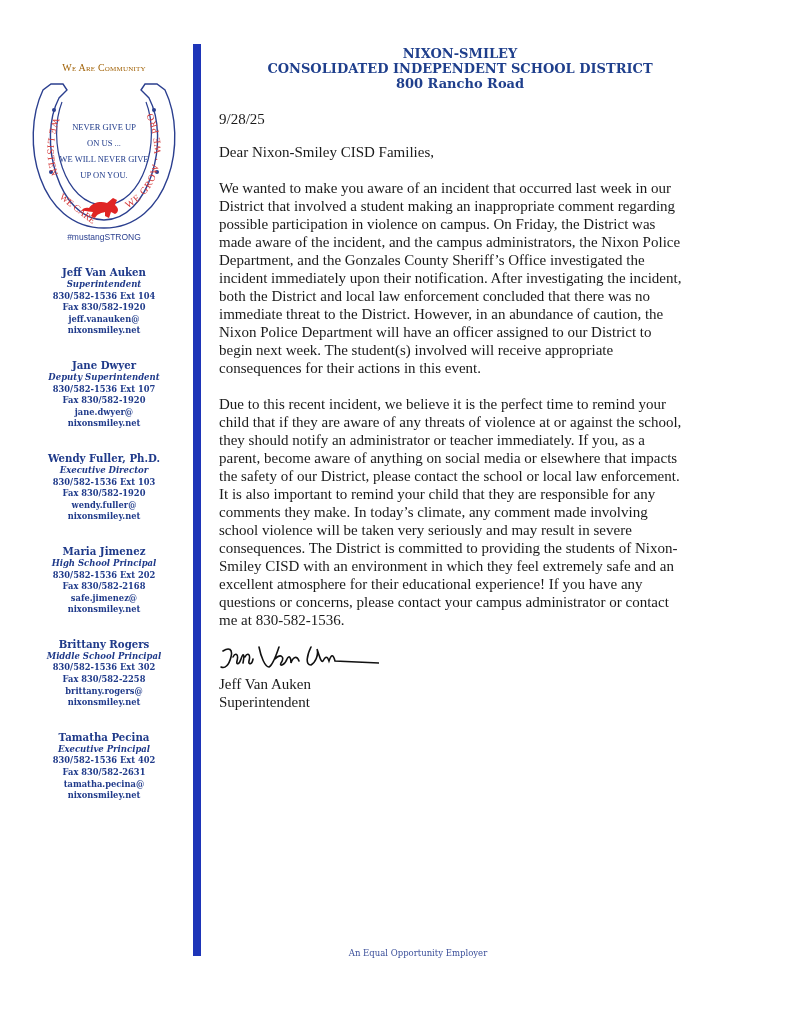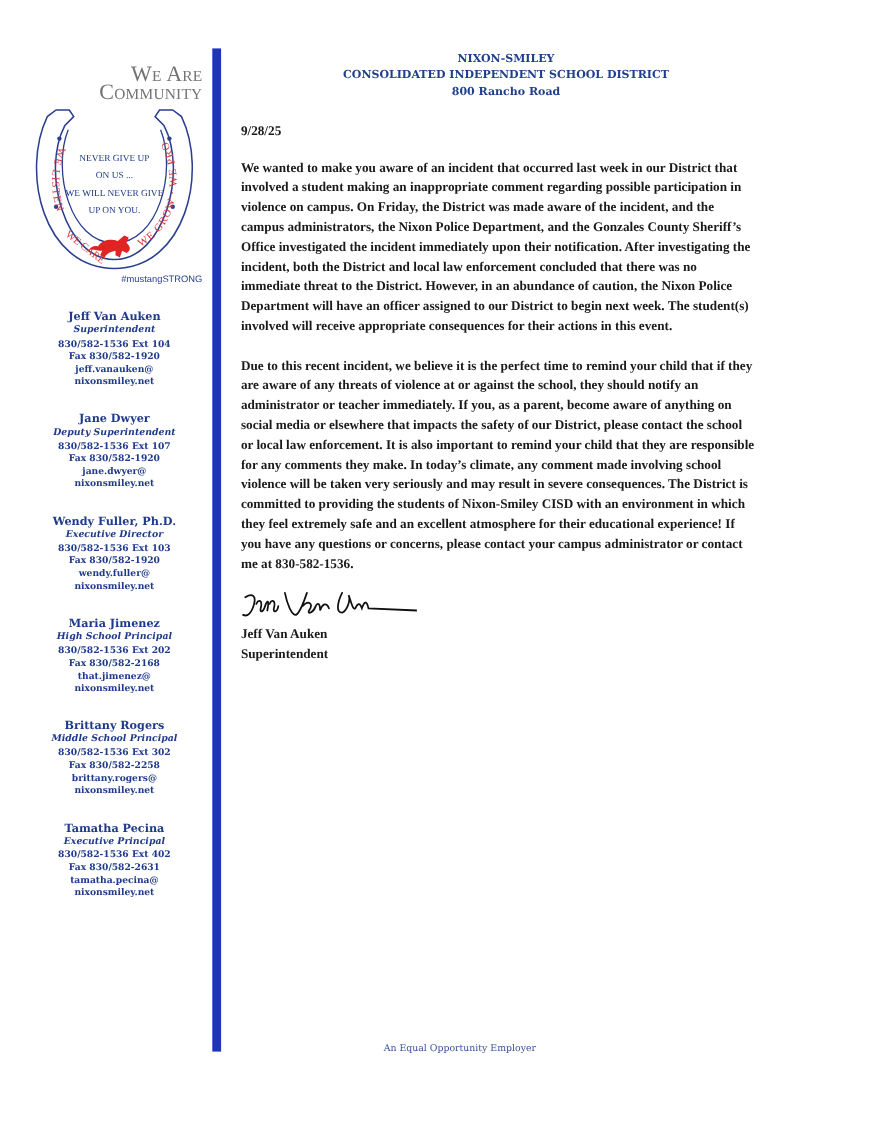--- a/index.html
+++ b/index.html
@@ -1,39 +1,39 @@
 <!DOCTYPE html>
 <html><head>
 <meta charset="utf-8">
 <style>
   html, body { margin: 0; padding: 0; background: #ffffff; }
   body { width: 791px; height: 1024px; position: relative; overflow: hidden; }
   .page { position: absolute; left: 0; top: 0; width: 791px; height: 1024px; background: #fff; }
 
   
   .sidebar { position: absolute; left: 24px; top: 60px; width: 160px; text-align: center; }
-  .community-title { font-family: "Liberation Serif", serif; color: #737373; font-size: 20px; letter-spacing: 0.2px; font-variant: small-caps; margin: 0; line-height: 16px; text-align: right; }
+  .community-title { font-family: "Liberation Serif", serif; color: #a16207; font-size: 10px; letter-spacing: 0.2px; font-variant: small-caps; margin: 0; line-height: 16px; }
   .logo-wrap { position: relative; width: 150px; height: 150px; margin: 4px auto 0 auto; }
   .logo-svg { position: absolute; left: 0; top: 0; }
-  .hashtag { font-family: "Liberation Sans", sans-serif; font-size: 8.5px; color: #2a3f8f; margin-top: 2px; text-align: right; }
+  .hashtag { font-family: "Liberation Sans", sans-serif; font-size: 8.5px; color: #2a3f8f; margin-top: 2px; }
 
   .contact { margin-top: 22px; font-family: "DejaVu Serif", serif; color: #1f3a8a; font-size: 8.3px; line-height: 11.6px; }
   .contact .name { font-weight: bold; font-size: 10.2px; line-height: 13px; }
   .contact .title { font-style: italic; font-weight: bold; font-size: 8.5px; }
   .contact .line { font-weight: bold; }
   .contact-first { margin-top: 24px; }
 
   
   .divider-bar { position: absolute; left: 193px; top: 44px; width: 8px; height: 912px; background: #1e35b8; }
 
   
-  .letterhead { position: absolute; left: 260px; top: 46px; width: 400px; text-align: center; font-family: "DejaVu Serif", serif; font-weight: bold; color: #1f3f8c; font-size: 10px; line-height: 15px; }
+  .letterhead { position: absolute; left: 260px; top: 46px; width: 400px; text-align: center; font-family: "DejaVu Serif", serif; font-weight: bold; color: #1f3f8c; font-size: 13px; line-height: 15px; }
 
   
-  .letter { position: absolute; left: 219px; top: 110px; width: 468px; font-family: "Liberation Serif", serif; color: #1a1a1a; font-size: 12px; line-height: 18px; font-weight: bold; }
+  .letter { position: absolute; left: 219px; top: 110px; width: 468px; font-family: "Liberation Serif", serif; color: #1a1a1a; font-size: 15px; line-height: 18px; }
   .letter p { margin: 0; }
   .date { margin-bottom: 15px !important; }
   .greeting { margin-bottom: 18px !important; }
   .para { margin-bottom: 18px !important; }
   .closing { margin-top: 52px !important; }
   .signature { position: relative; height: 32px; margin-top: -4px; }
   .sig-name, .sig-title { display: block; }
 
   .footer { position: absolute; left: 0; width: 836px; top: 948px; text-align: center; font-family: "DejaVu Serif", serif; color: #3b4f9a; font-size: 8.5px; }
 </style>
@@ -104,21 +104,21 @@
       <div class="line">Fax 830/582-1920</div>
       <div class="line">wendy.fuller@</div>
       <div class="line">nixonsmiley.net</div>
     </div>
 
     <div class="contact">
       <div class="name">Maria Jimenez</div>
       <div class="title">High School Principal</div>
       <div class="line">830/582-1536 Ext 202</div>
       <div class="line">Fax 830/582-2168</div>
-      <div class="line">that.jimenez@</div>
+      <div class="line">safe.jimenez@</div>
       <div class="line">nixonsmiley.net</div>
     </div>
 
     <div class="contact">
       <div class="name">Brittany Rogers</div>
       <div class="title">Middle School Principal</div>
       <div class="line">830/582-1536 Ext 302</div>
       <div class="line">Fax 830/582-2258</div>
       <div class="line">brittany.rogers@</div>
       <div class="line">nixonsmiley.net</div>
@@ -137,20 +137,21 @@
   <div class="divider-bar"></div>
 
   <div class="letterhead">
     <div>NIXON-SMILEY</div>
     <div>CONSOLIDATED INDEPENDENT SCHOOL DISTRICT</div>
     <div>800 Rancho Road</div>
   </div>
 
   <div class="letter">
     <p class="date">9/28/25</p>
+    <p class="greeting">Dear Nixon-Smiley CISD Families,</p>
     <p class="para">We wanted to make you aware of an incident that occurred last week in our District that involved a student making an inappropriate comment regarding possible participation in violence on campus. On Friday, the District was made aware of the incident, and the campus administrators, the Nixon Police Department, and the Gonzales County Sheriff’s Office investigated the incident immediately upon their notification. After investigating the incident, both the District and local law enforcement concluded that there was no immediate threat to the District. However, in an abundance of caution, the Nixon Police Department will have an officer assigned to our District to begin next week. The student(s) involved will receive appropriate consequences for their actions in this event.</p>
     <p class="para">Due to this recent incident, we believe it is the perfect time to remind your child that if they are aware of any threats of violence at or against the school, they should notify an administrator or teacher immediately. If you, as a parent, become aware of anything on social media or elsewhere that impacts the safety of our District, please contact the school or local law enforcement. It is also important to remind your child that they are responsible for any comments they make. In today’s climate, any comment made involving school violence will be taken very seriously and may result in severe consequences. The District is committed to providing the students of Nixon-Smiley CISD with an environment in which they feel extremely safe and an excellent atmosphere for their educational experience! If you have any questions or concerns, please contact your campus administrator or contact me at 830-582-1536.</p>
     <div class="signature">
       <svg width="160" height="34" viewBox="0 0 160 34">
         <path d="M 4 8 C 10 4, 14 6, 12 14 C 10 22, 6 26, 2 24 M 14 14 C 16 10, 20 10, 18 18 C 17 22, 20 22, 22 16 C 24 10, 26 10, 24 20 M 26 14 C 28 10, 32 10, 30 18 C 29 22, 33 22, 34 16 M 40 4 C 42 14, 46 24, 50 24 C 54 22, 58 10, 60 4 M 56 16 C 62 10, 66 14, 62 20 C 60 24, 66 22, 68 16 C 70 12, 72 14, 72 20 C 74 14, 78 12, 80 18 M 92 4 C 88 12, 86 22, 92 22 C 96 20, 100 12, 98 6 C 100 12, 102 20, 104 18 C 106 14, 108 12, 110 18 C 112 12, 114 10, 116 18 L 160 20" fill="none" stroke="#111" stroke-width="1.6" stroke-linecap="round"></path>
       </svg>
     </div>
     <p class="sig-name">Jeff Van Auken</p>
     <p class="sig-title">Superintendent</p>
   </div>

